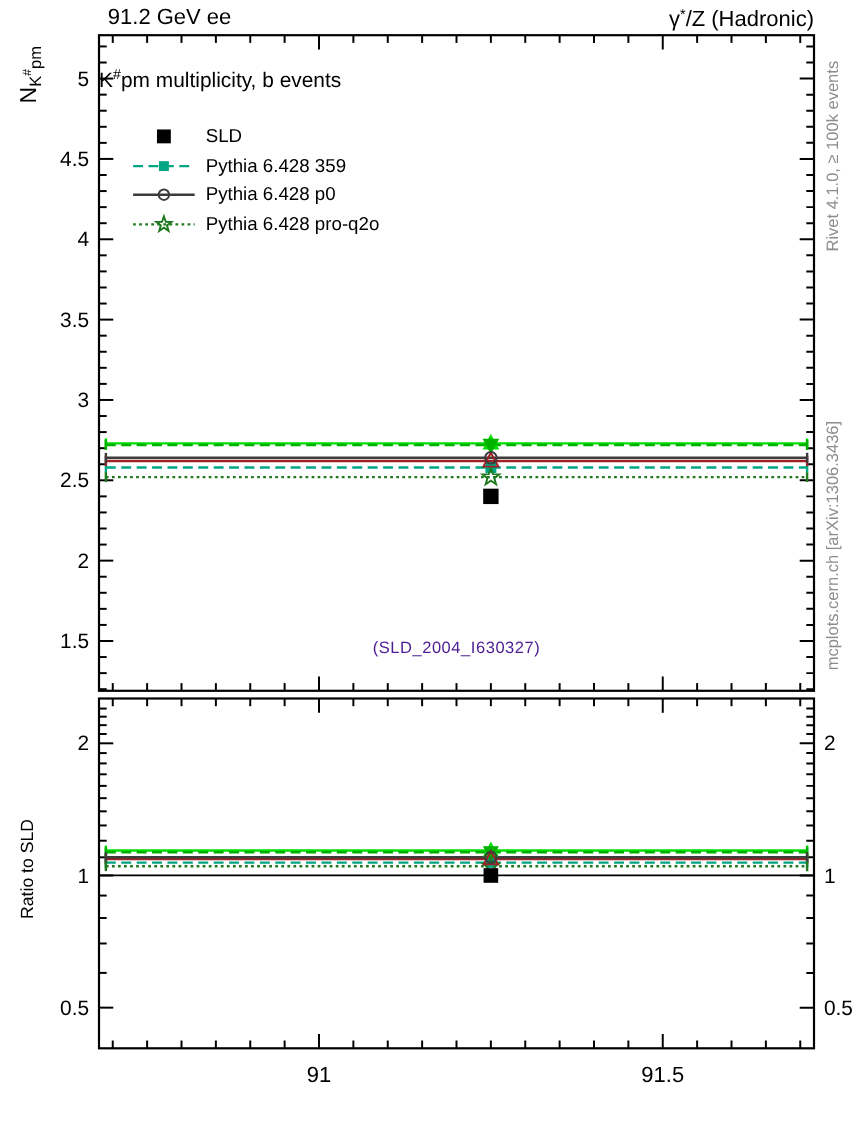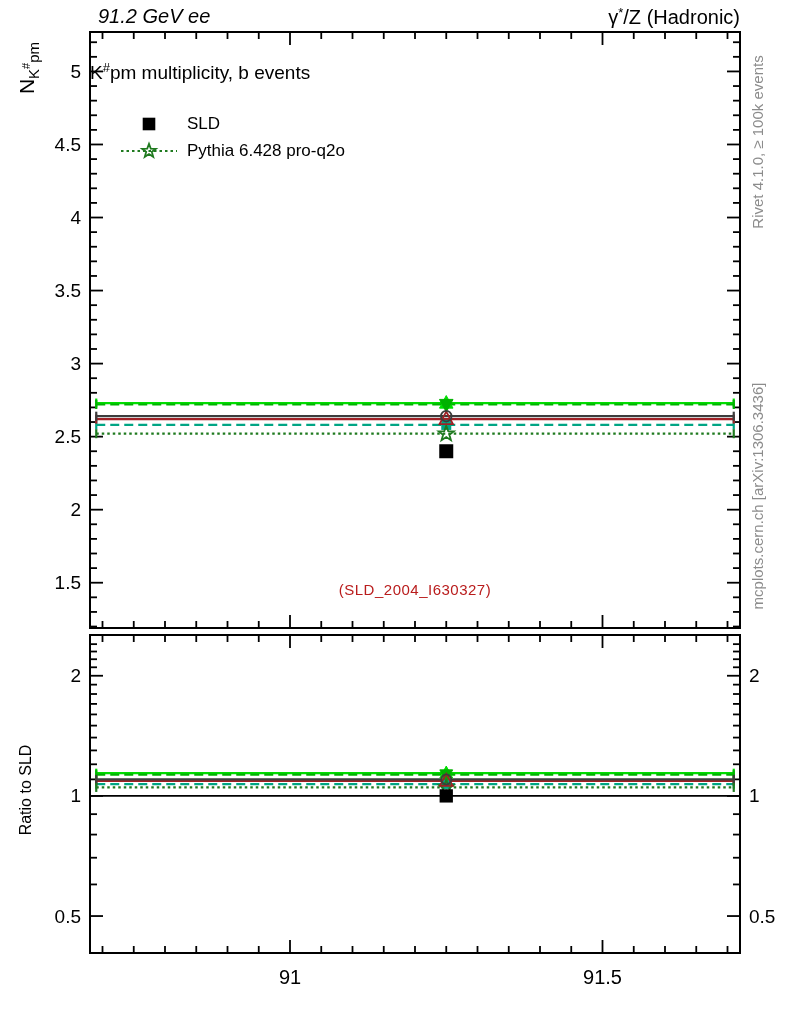--- a/index.html
+++ b/index.html
@@ -9,34 +9,34 @@
   svg{position:absolute;left:0;top:0;}
   .hdr{font-size:20px;white-space:nowrap;}
   .hdr-sup{font-size:13px;vertical-align:7px;}
   .title{left:90px;top:60px;width:650px;font-size:19px;}
   .title .sup{font-size:13px;vertical-align:7px;}
   .legend{left:120px;top:111px;}
   .leg-row{height:26.5px;display:flex;align-items:center;text-align:right;}
   .leg-sample{width:58px;height:20px;position:relative;flex:0 0 58px;}
   .leg-label{margin-left:9px;font-size:17px;white-space:nowrap;}
   .watermark{left:90px;top:581px;width:650px;text-align:center;
-             font-size:15px;color:#b91c1c;letter-spacing:.5px;}
+             font-size:15px;color:#4c1d95;letter-spacing:.5px;}
   .rot{transform:translate(-50%,-50%) rotate(-90deg);white-space:nowrap;}
   .note{font-size:15px;color:#8c8c8c;}
   .ylab{font-size:21px;}
   .ylsub{font-size:15px;vertical-align:-5px;}
   .ylsubsup{font-size:11px;vertical-align:4px;}
   .ratlab{font-size:16px;}
 </style>
 </head>
 <body>
 
 <div class="canvas">
 
-  <div class="abs hdr" style="left:98px;top:5px;font-style:italic;">91.2 GeV ee</div>
+  <div class="abs hdr" style="left:98px;top:5px;">91.2 GeV ee</div>
   <div class="abs hdr" style="right:46px;top:5px;text-align:right;"><span>γ</span><span class="hdr-sup">*</span><span>/Z (Hadronic)</span></div>
 
   <svg id="chart-svg" width="786" height="1024">
       <g>
         <rect x="90" y="32" width="650" height="596" fill="none" stroke="#000" stroke-width="2"></rect>
         <rect x="90" y="635" width="650" height="318" fill="none" stroke="#000" stroke-width="2"></rect>
       </g>
       <g stroke="#000" stroke-width="1.8">
         <line x1="102.49999999999761" y1="32" x2="102.49999999999761" y2="39"></line>
         <line x1="102.49999999999761" y1="628" x2="102.49999999999761" y2="621"></line>
@@ -352,20 +352,34 @@
 
   <div class="abs legend" id="legend">
       <div class="leg-row">
         <svg width="58" height="20" class="leg-sample">
           <rect x="22.7" y="3.7" width="12.6" height="12.6" fill="#000000"></rect>
         </svg>
         <span class="leg-label">SLD</span>
       </div>
       <div class="leg-row">
         <svg width="58" height="20" class="leg-sample">
+          <line x1="1" y1="10" x2="57" y2="10" stroke="#00a584" stroke-width="2.2" stroke-dasharray="9,5"></line>
+          <rect x="24.5" y="5.5" width="9" height="9" fill="#00a584"></rect>
+        </svg>
+        <span class="leg-label">Pythia 6.428 359</span>
+      </div>
+      <div class="leg-row">
+        <svg width="58" height="20" class="leg-sample">
+          <line x1="1" y1="10" x2="57" y2="10" stroke="#3c3c3c" stroke-width="2.2"></line>
+          <circle cx="29" cy="10" r="4.77" fill="none" stroke="#3c3c3c" stroke-width="1.8"></circle>
+        </svg>
+        <span class="leg-label">Pythia 6.428 p0</span>
+      </div>
+      <div class="leg-row">
+        <svg width="58" height="20" class="leg-sample">
           <line x1="1" y1="10" x2="57" y2="10" stroke="#1f7a1f" stroke-width="2.2" stroke-dasharray="2.5,3"></line>
           <polygon points="29,2.8 30.745722199308645,7.597219526706406 35.84760691732511,7.7750776405003785 31.824637853396606,10.917780473293593 33.232053816505804,15.824922359499622 29,12.969999999999999 24.767946183494196,15.824922359499622 26.175362146603394,10.917780473293593 22.152393082674894,7.775077640500376 27.254277800691355,7.597219526706406" fill="none" stroke="#1f7a1f" stroke-width="1.8"></polygon>
         </svg>
         <span class="leg-label">Pythia 6.428 pro-q2o</span>
       </div>
     </div>
 
   <div class="abs watermark">(SLD_2004_I630327)</div>
 
   <div class="abs rot note" style="left:757px;top:142px;">Rivet 4.1.0, ≥ 100k events</div>

